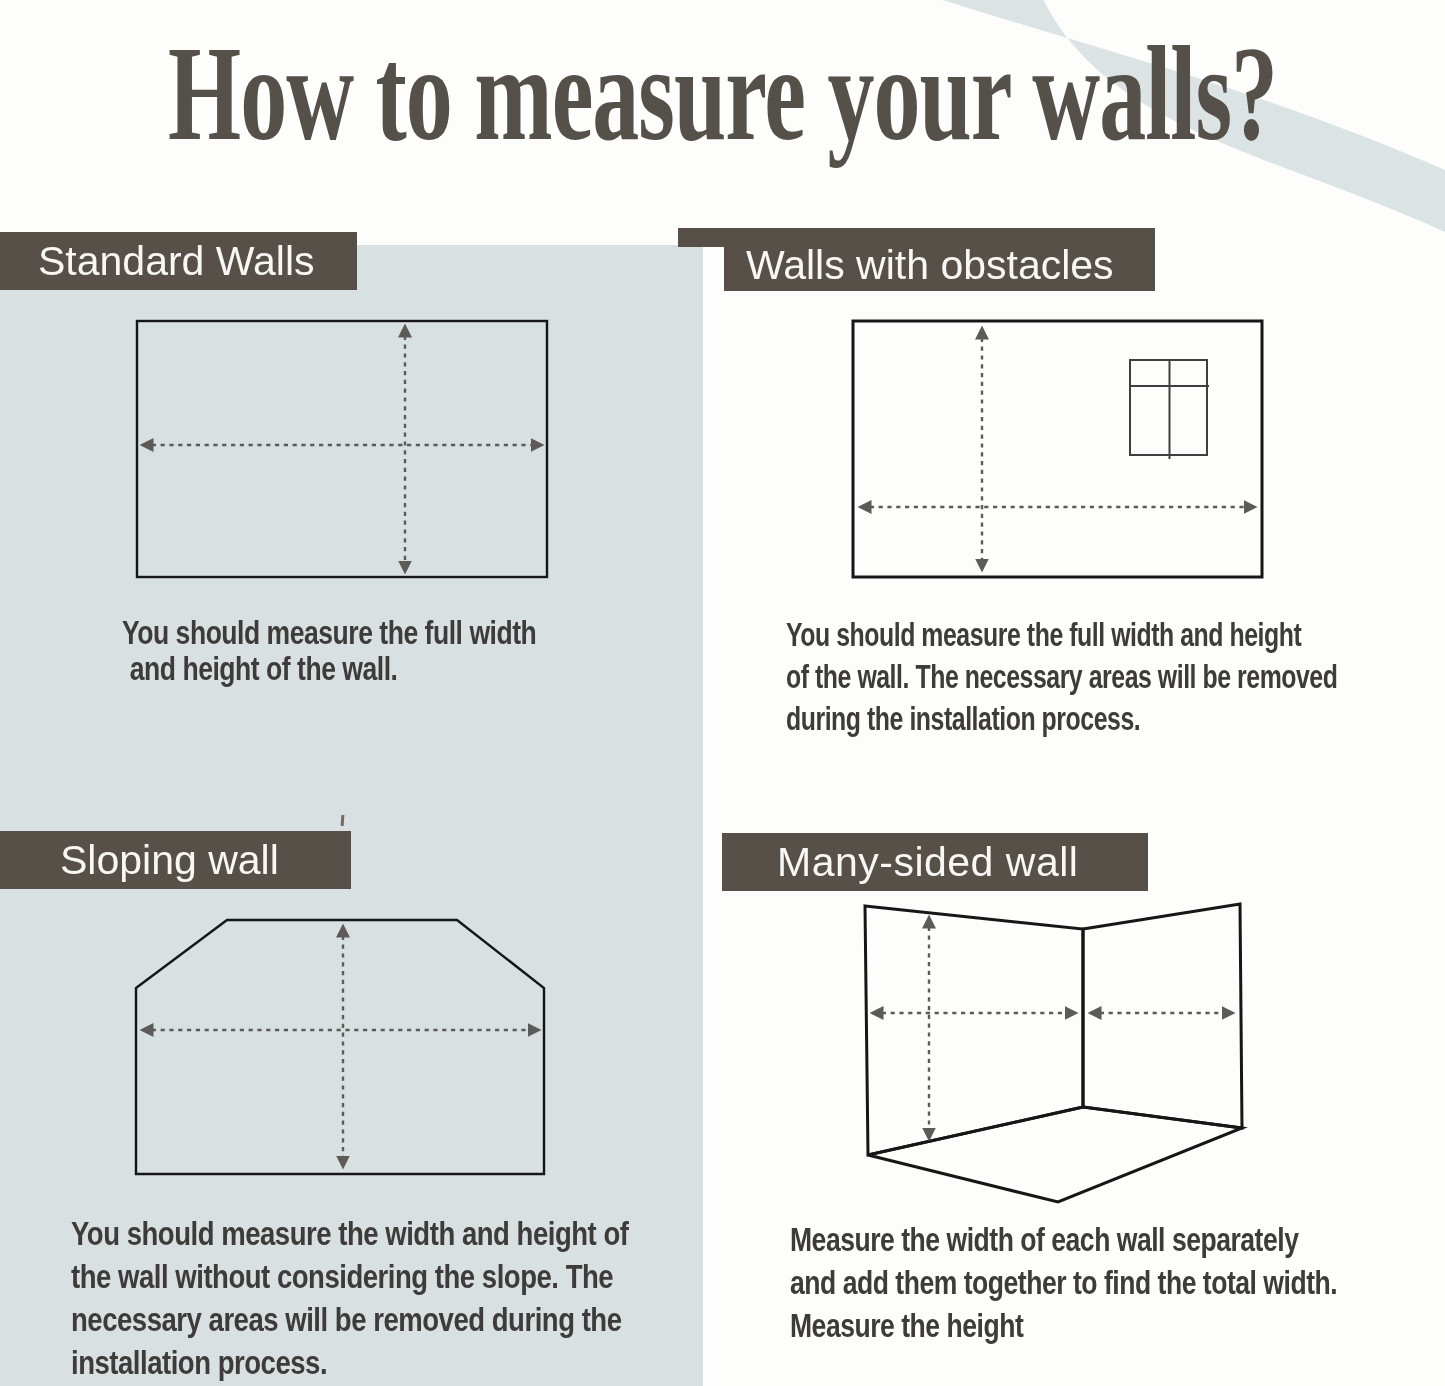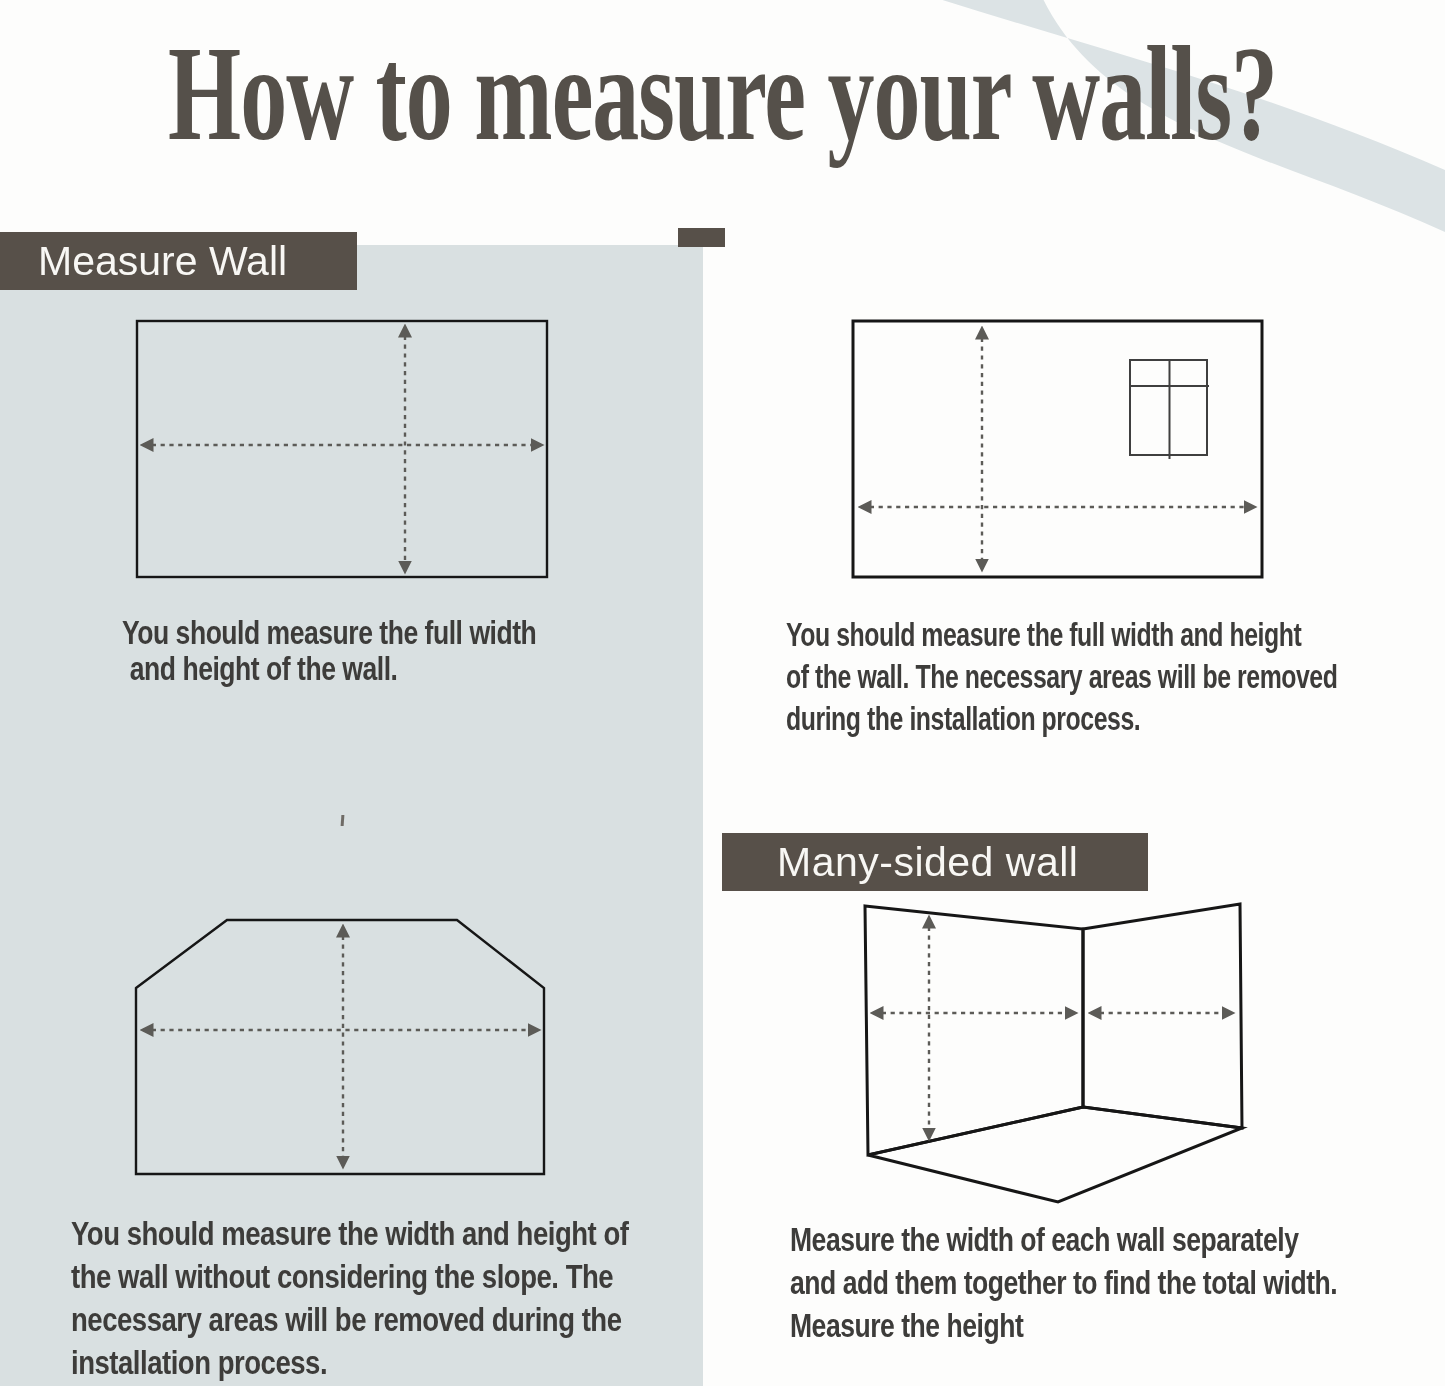--- a/index.html
+++ b/index.html
@@ -68,58 +68,64 @@
 
   <div class="panel"></div>
 
   <svg class="swoosh" width="595" height="260" viewBox="850 0 595 260">
     <path d="M905,-12 C1080,45 1250,85 1445,170 L1445,232 C1270,152 1098,128 1038,-12 Z"></path>
   </svg>
 
   <h1 class="title">How to measure your walls?</h1>
 
   <div class="bar bar1">
-    <span>Measure Wall</span>
+    <span>Standard Walls</span>
   </div>
   <svg class="diagram d1" width="435" height="285" viewBox="125 308 435 285">
     <defs>
       <marker id="ah1" markerUnits="userSpaceOnUse" markerWidth="14" markerHeight="14" viewBox="0 0 12 12" refX="9" refY="6" orient="auto-start-reverse">
         <path class="ah" d="M0,0 L12,6 L0,12 Z"></path>
       </marker>
     </defs>
     <rect class="wl w24" x="137" y="321" width="410" height="256"></rect>
     <line class="dash" x1="143" y1="445" x2="541" y2="445" marker-start="url(#ah1)" marker-end="url(#ah1)"></line>
     <line class="dash" x1="405" y1="327" x2="405" y2="571" marker-start="url(#ah1)" marker-end="url(#ah1)"></line>
   </svg>
   <div class="caption cap1">
       <div>You should measure the full width</div>
       <div>and height of the wall.</div>
     </div>
 
   <div class="bar2tab"></div>
+  <div class="bar bar2">
+    <span>Walls with obstacles</span>
+  </div>
   <svg class="diagram d2" width="425" height="280" viewBox="845 310 425 280">
     <defs>
       <marker id="ah2" markerUnits="userSpaceOnUse" markerWidth="14" markerHeight="14" viewBox="0 0 12 12" refX="9" refY="6" orient="auto-start-reverse">
         <path class="ah" d="M0,0 L12,6 L0,12 Z"></path>
       </marker>
     </defs>
     <rect class="wl w30" x="853" y="321" width="409" height="256"></rect>
     <rect class="wnd" x="1130" y="360" width="77" height="95"></rect>
     <line class="wnd" x1="1169.5" y1="360" x2="1169.5" y2="459"></line>
     <line class="wnd" x1="1130" y1="386" x2="1209" y2="386"></line>
     <line class="dash" x1="982" y1="329" x2="982" y2="569" marker-start="url(#ah2)" marker-end="url(#ah2)"></line>
     <line class="dash" x1="861" y1="507" x2="1254" y2="507" marker-start="url(#ah2)" marker-end="url(#ah2)"></line>
   </svg>
   <div class="caption cap2">
       <div>You should measure the full width and height</div>
       <div>of the wall. The necessary areas will be removed</div>
       <div>during the installation process.</div>
     </div>
 
   <div class="tick"></div>
+  <div class="bar bar3">
+    <span>Sloping wall</span>
+  </div>
   <svg class="diagram d3" width="425" height="275" viewBox="128 908 425 275">
     <defs>
       <marker id="ah3" markerUnits="userSpaceOnUse" markerWidth="14" markerHeight="14" viewBox="0 0 12 12" refX="9" refY="6" orient="auto-start-reverse">
         <path class="ah" d="M0,0 L12,6 L0,12 Z"></path>
       </marker>
     </defs>
     <polygon class="wl w24" points="136,988 227,920 457,920 544,988 544,1174 136,1174"></polygon>
     <line class="dash" x1="143" y1="1030" x2="538" y2="1030" marker-start="url(#ah3)" marker-end="url(#ah3)"></line>
     <line class="dash" x1="343" y1="927" x2="343" y2="1166" marker-start="url(#ah3)" marker-end="url(#ah3)"></line>
   </svg>

